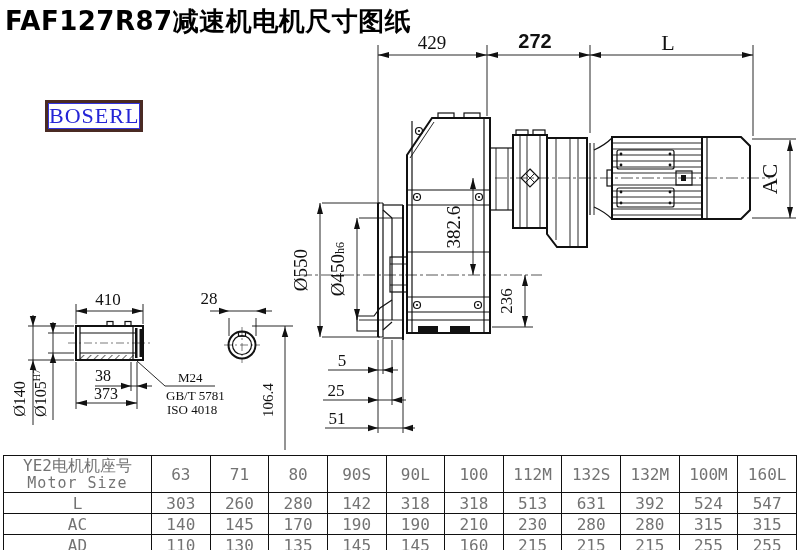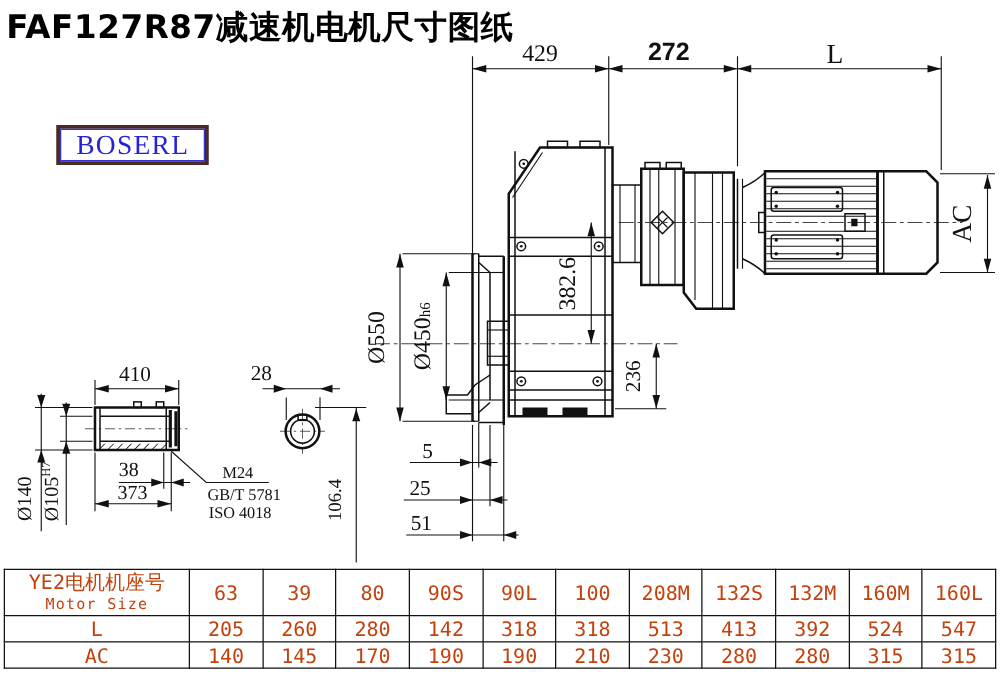--- a/index.html
+++ b/index.html
@@ -1,41 +1,41 @@
 <!DOCTYPE html>
 <html><head>
 <meta charset="utf-8">
 <style>
   html,body{margin:0;padding:0;background:#fff;}
   #page{position:relative;width:800px;height:550px;background:#fff;overflow:hidden;
         font-family:"Liberation Sans",sans-serif;color:#111;}
   #title{position:absolute;left:5px;top:4px;font-family:"DejaVu Sans",sans-serif;
          font-weight:bold;font-size:26px;letter-spacing:0.5px;color:#000;white-space:nowrap;}
   #logo{position:absolute;left:45px;top:100px;border:3px solid #4a2a23;background:#fff;}
-  #logo .inner{border:1px solid #3333dd;padding:0 12px;display:block;}
+  #logo .inner{border:1px solid #3333dd;padding:0 0;display:block;}
   #logo .txt{font-family:"Liberation Serif",serif;font-size:22px;line-height:24px;
              color:#2424d6;letter-spacing:1px;}
   svg{position:absolute;left:0;top:0;}
   .ol{stroke:#111;stroke-width:2;fill:none;}
   .md{stroke:#111;stroke-width:1.2;fill:none;}
   .tn{stroke:#111;stroke-width:0.9;fill:none;}
   .dim{stroke:#111;stroke-width:0.9;fill:none;}
   .cl{stroke:#444;stroke-width:0.9;fill:none;stroke-dasharray:12 3 3 3;}
   .cl2{stroke:#444;stroke-width:0.7;fill:none;stroke-dasharray:8 3 2 3;}
   text.d{font-family:"Liberation Serif",serif;fill:#111;}
   text.db{font-family:"Liberation Sans",sans-serif;font-weight:bold;fill:#111;}
   #dimtable{position:absolute;left:3px;top:455px;width:794px;border-collapse:collapse;
             table-layout:fixed;background:#fff;}
   #dimtable td,#dimtable th{border:1.6px solid #111;text-align:center;vertical-align:middle;
             padding:0;font-family:"DejaVu Sans Mono",monospace;font-size:16px;
-            font-weight:normal;color:#c2410c;}
+            font-weight:normal;color:#737373;}
   #dimtable tr.hdr td,#dimtable tr.hdr th{height:36px;}
   #dimtable tr.row td{height:20px;}
   .hcn{font-size:16px;line-height:18px;}
-  .hen{font-size:12px;line-height:16px;letter-spacing:1px;}
+  .hen{font-size:15px;line-height:16px;letter-spacing:1px;}
 </style>
 </head>
 <body>
 
 <div id="page">
 
   <div id="title">FAF127R87减速机电机尺寸图纸</div>
 
   <div id="logo">
     <span class="inner">
@@ -297,55 +297,69 @@
         <col>
         <col>
     </colgroup>
     <tbody>
         <tr class="hdr">
       <th>
         <div class="hcn">YE2电机机座号</div>
         <div class="hen">Motor Size</div>
       </th>
       <th>63</th>
-      <th>39</th>
+      <th>71</th>
       <th>80</th>
       <th>90S</th>
       <th>90L</th>
       <th>100</th>
-      <th>208M</th>
+      <th>112M</th>
       <th>132S</th>
       <th>132M</th>
-      <th>160M</th>
+      <th>100M</th>
       <th>160L</th>
     </tr>
     <tr class="row">
       <td>L</td>
-      <td>205</td>
+      <td>303</td>
       <td>260</td>
       <td>280</td>
       <td>142</td>
       <td>318</td>
       <td>318</td>
       <td>513</td>
-      <td>413</td>
+      <td>631</td>
       <td>392</td>
       <td>524</td>
       <td>547</td>
     </tr>
     <tr class="row">
       <td>AC</td>
       <td>140</td>
       <td>145</td>
       <td>170</td>
       <td>190</td>
       <td>190</td>
       <td>210</td>
       <td>230</td>
       <td>280</td>
       <td>280</td>
       <td>315</td>
       <td>315</td>
     </tr>
+    <tr class="row">
+      <td>AD</td>
+      <td>110</td>
+      <td>130</td>
+      <td>135</td>
+      <td>145</td>
+      <td>145</td>
+      <td>160</td>
+      <td>215</td>
+      <td>215</td>
+      <td>215</td>
+      <td>255</td>
+      <td>255</td>
+    </tr>
   </tbody>
     </table>
 
 </div>
 
 </body></html>

